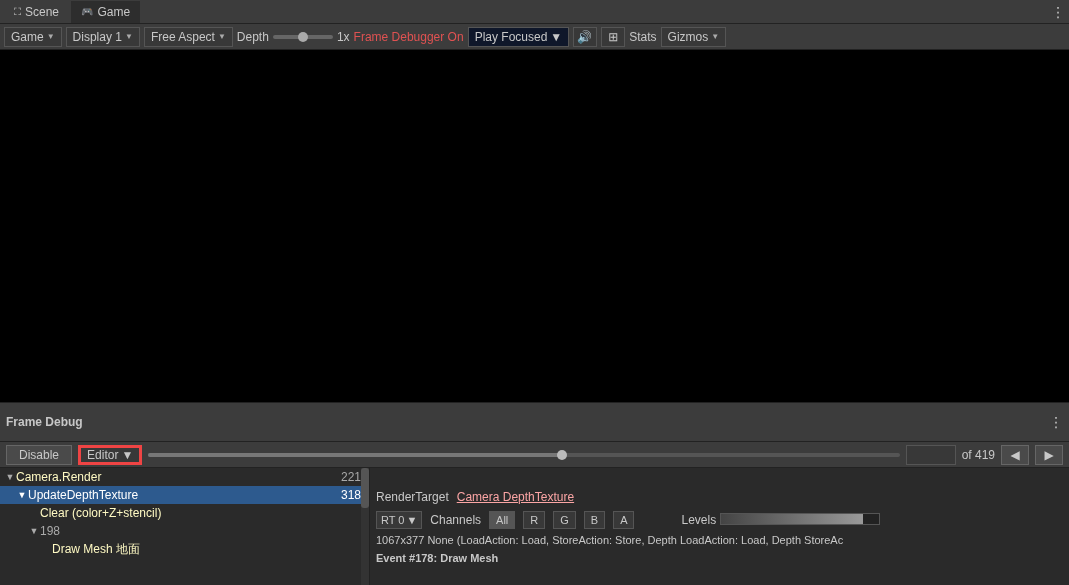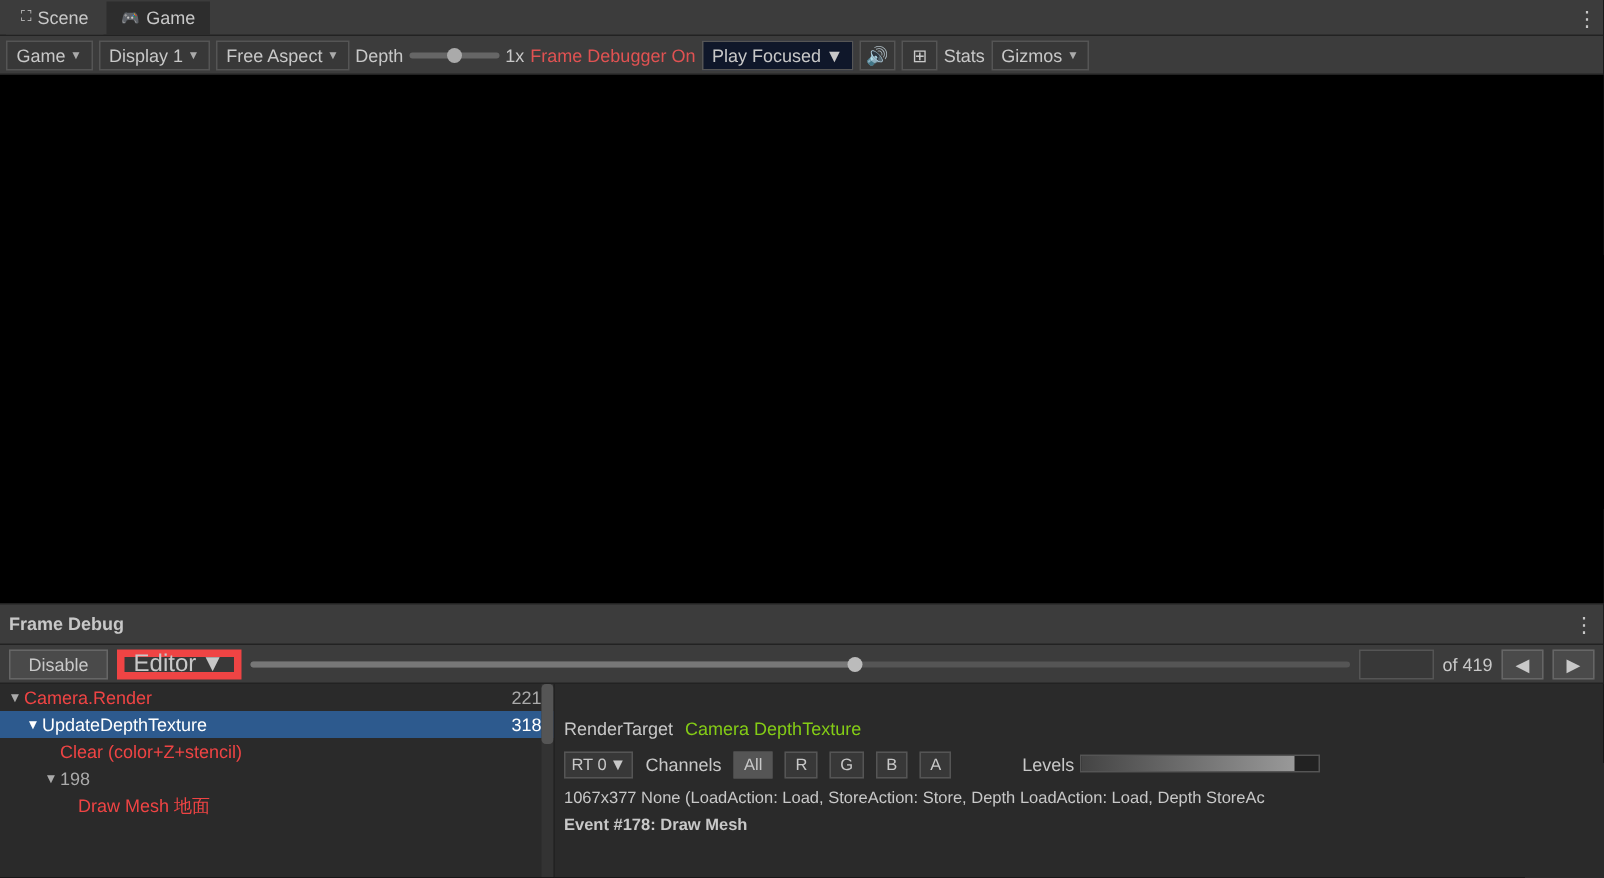--- a/index.html
+++ b/index.html
@@ -148,21 +148,21 @@
       display: flex;
       flex-direction: column;
       height: 183px;
       background: #2a2a2a;
     }
 
     
     .frame-debug-header {
       display: flex;
       align-items: center;
-      height: 28px;
+      height: 40px;
       background: #3c3c3c;
       border-top: 1px solid #222;
       border-bottom: 1px solid #222;
       padding: 0 6px;
       gap: 6px;
     }
     .frame-debug-title {
       color: #c8c8c8;
       font-size: 12px;
       font-weight: bold;
@@ -193,26 +193,26 @@
       color: #c8c8c8;
       font-size: 12px;
       padding: 0 12px;
       cursor: pointer;
     }
     .editor-dropdown {
       display: flex;
       align-items: center;
       height: 20px;
       background: #383838;
-      border: 5px solid #ef4444;
+      border: 3px solid #ef4444;
       padding: 0 6px;
       cursor: pointer;
       gap: 3px;
       color: #c8c8c8;
-      font-size: 16px;
+      font-size: 12px;
     }
     .slider-track {
       flex: 1;
       height: 4px;
       background: #555;
       border-radius: 2px;
       position: relative;
     }
     .slider-fill {
       position: absolute;
@@ -292,21 +292,21 @@
     .tree-indent { display: inline-block; }
     .tree-arrow {
       width: 12px;
       display: inline-block;
       text-align: center;
       color: #aaa;
       font-size: 9px;
     }
     .tree-label {
       flex: 1;
-      color: #ef4444;
+      color: #fef9c3;
       font-size: 12px;
       white-space: nowrap;
     }
     .tree-count {
       color: #aaa;
       font-size: 12px;
       padding-right: 4px;
     }
     .tree-scrollbar {
       position: absolute;
@@ -340,22 +340,23 @@
       display: flex;
       align-items: center;
       gap: 8px;
       height: 20px;
     }
     .info-label {
       color: #c8c8c8;
       font-size: 12px;
     }
     .info-value {
-      color: #84cc16;
-      font-size: 12px;
+      color: #fca5a5;
+      font-size: 12px;
+      text-decoration: underline;
     }
     .channel-btn {
       height: 18px;
       padding: 0 6px;
       background: #383838;
       border: 1px solid #555;
       color: #c8c8c8;
       font-size: 11px;
       cursor: pointer;
     }

